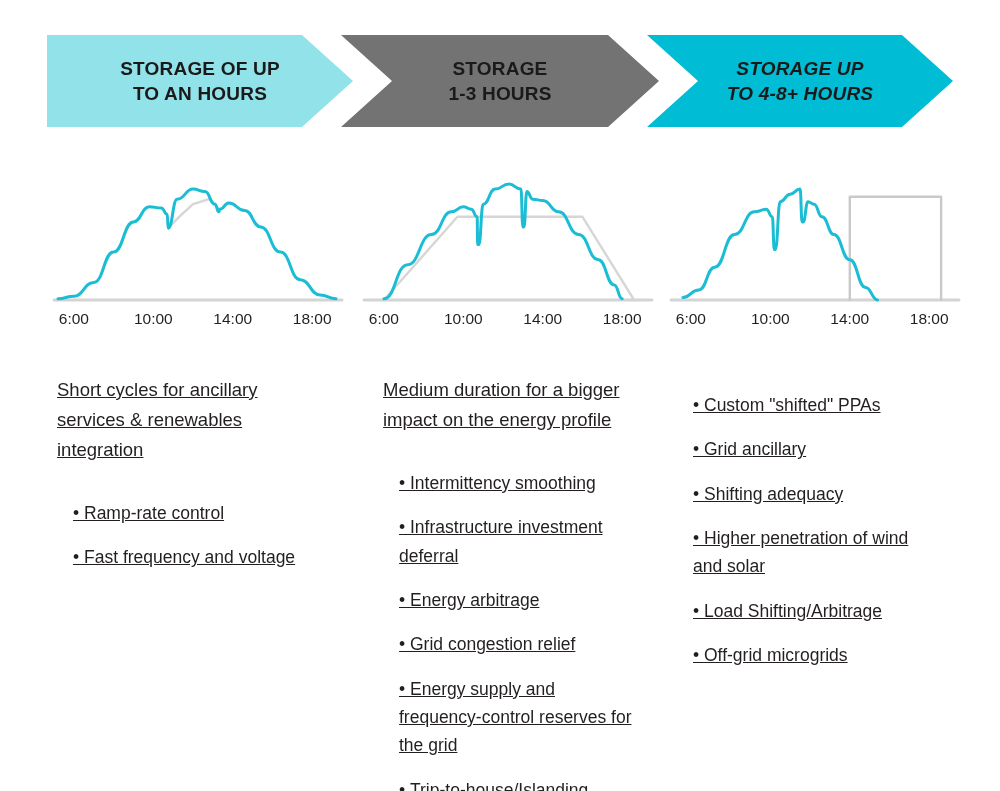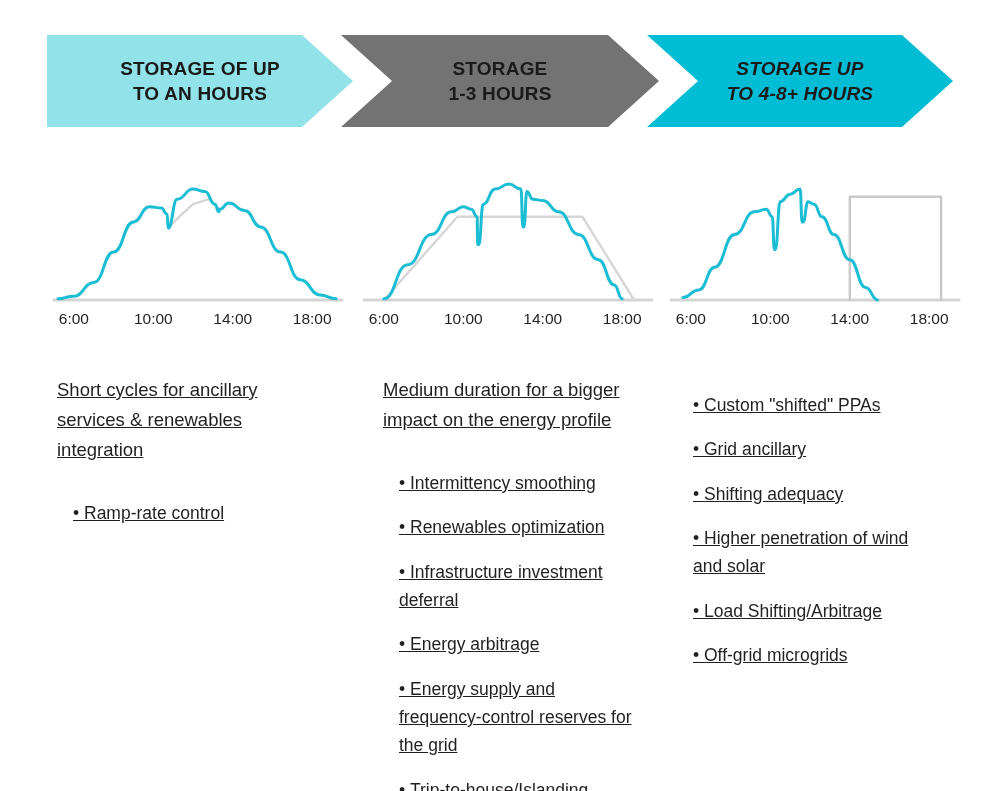--- a/index.html
+++ b/index.html
@@ -170,30 +170,31 @@
         <text x="184.75862068965517" y="164" text-anchor="middle" font-family="&quot;Liberation Sans&quot;, sans-serif" font-size="15.5" fill="#231f20">14:00</text>
         <text x="264.2068965517241" y="164" text-anchor="middle" font-family="&quot;Liberation Sans&quot;, sans-serif" font-size="15.5" fill="#231f20">18:00</text>
       </g>
   </svg>
 </div>
 
 <div class="col col-1">
   <p class="headline">Short cycles for ancillary services &amp; renewables integration</p>
   <ul class="bullets">
       <li>Ramp-rate control</li>
+      <li>Fast frequency and voltage</li>
     </ul>
 </div>
 
 <div class="col col-2">
   <p class="headline">Medium duration for a bigger impact on the energy profile</p>
   <ul class="bullets">
       <li>Intermittency smoothing</li>
-      <li>Renewables optimization</li>
       <li>Infrastructure investment deferral</li>
       <li>Energy arbitrage</li>
+      <li>Grid congestion relief</li>
       <li>Energy supply and frequency-control reserves for the grid</li>
       <li>Trip-to-house/Islanding</li>
     </ul>
 </div>
 
 <div class="col col-3">
   <ul class="bullets">
       <li>Custom "shifted" PPAs</li>
       <li>Grid ancillary</li>
       <li>Shifting adequacy</li>

